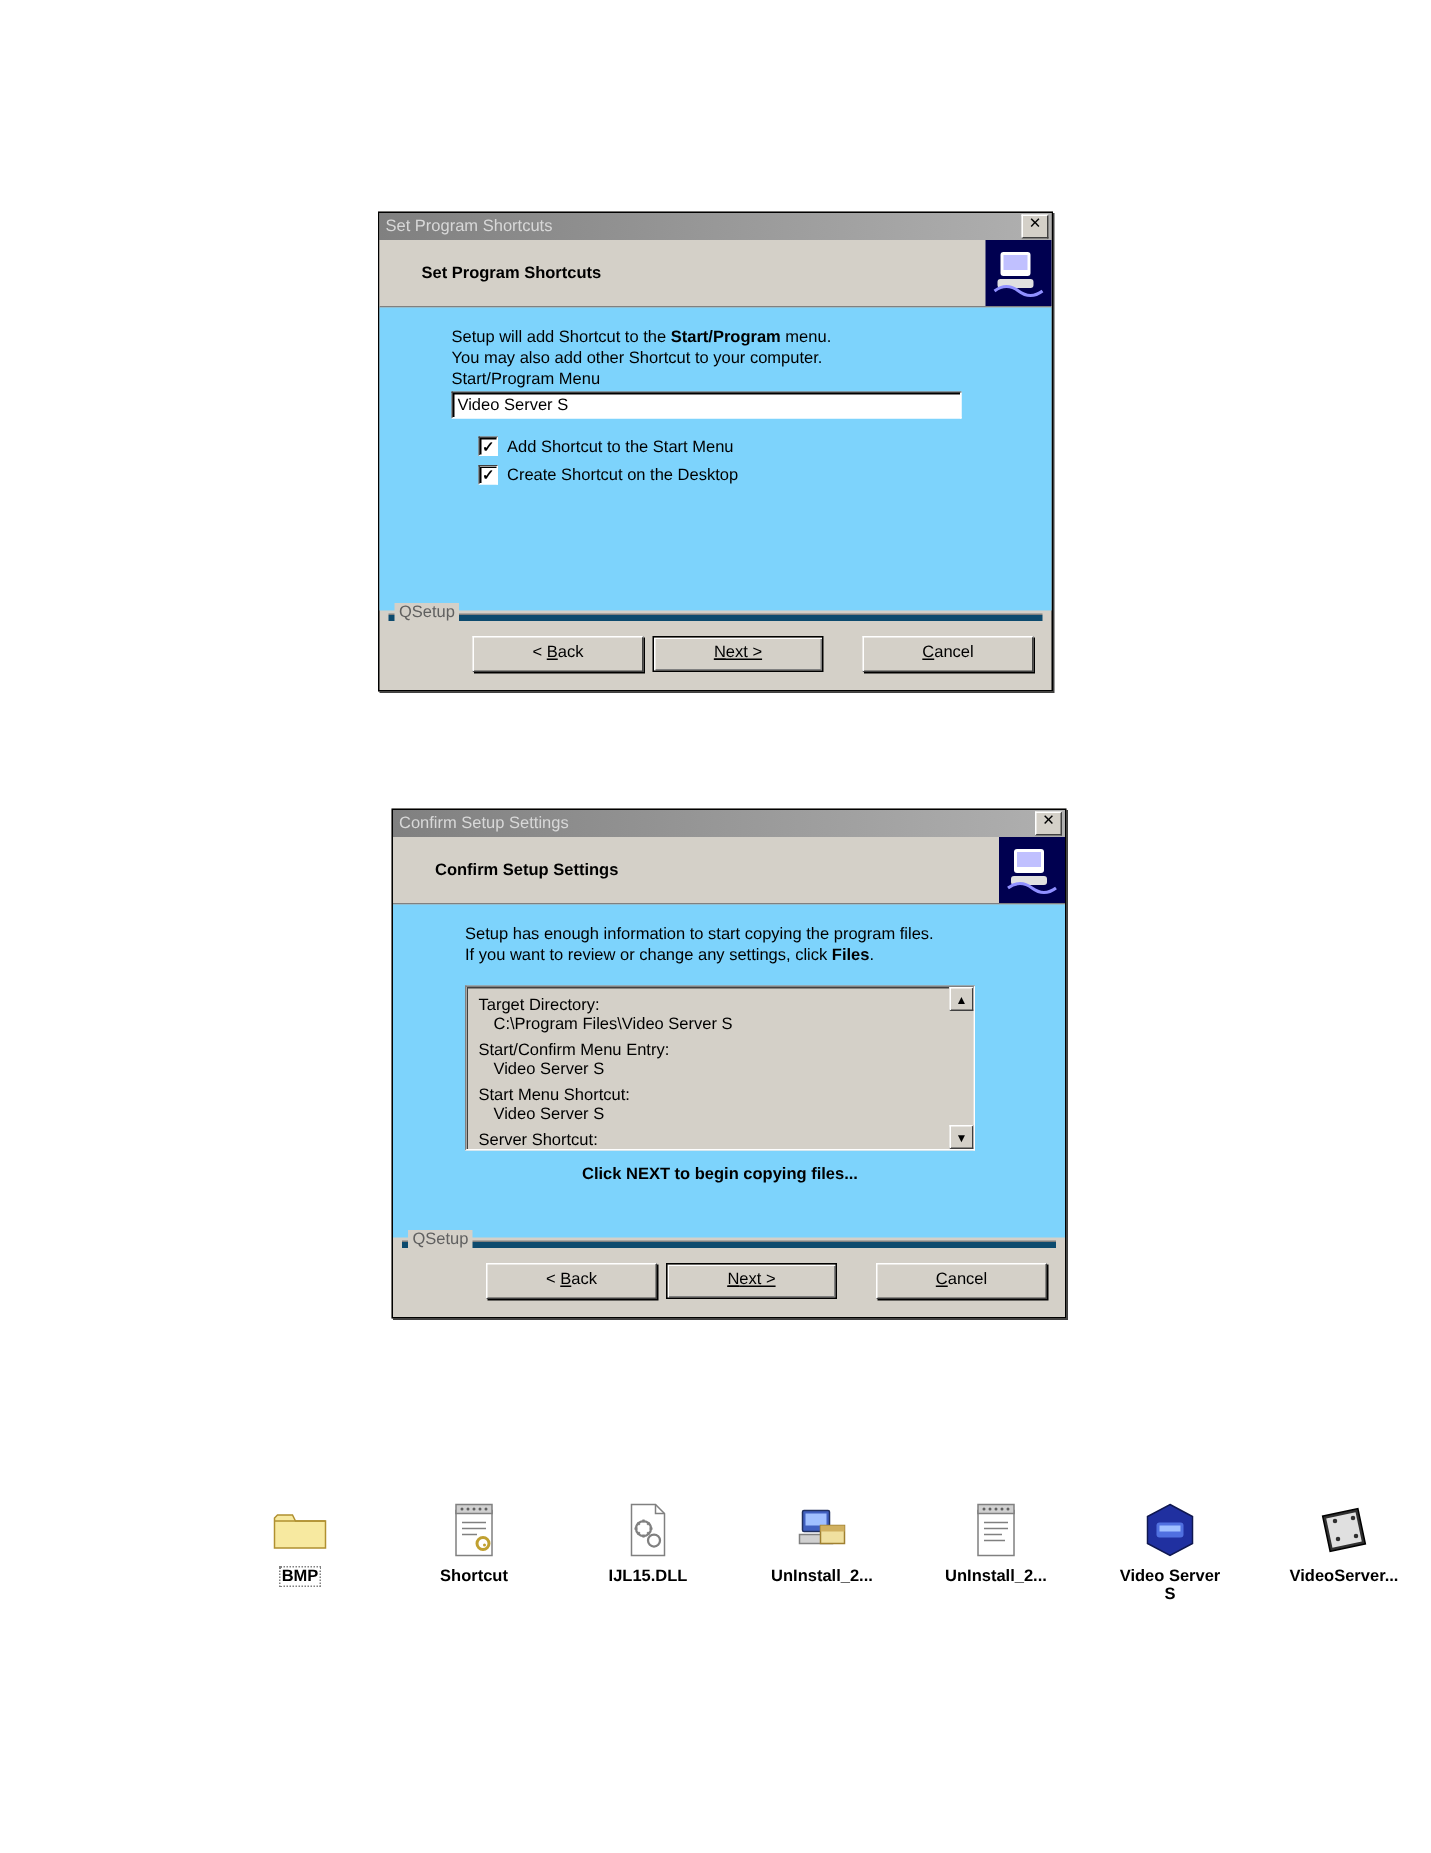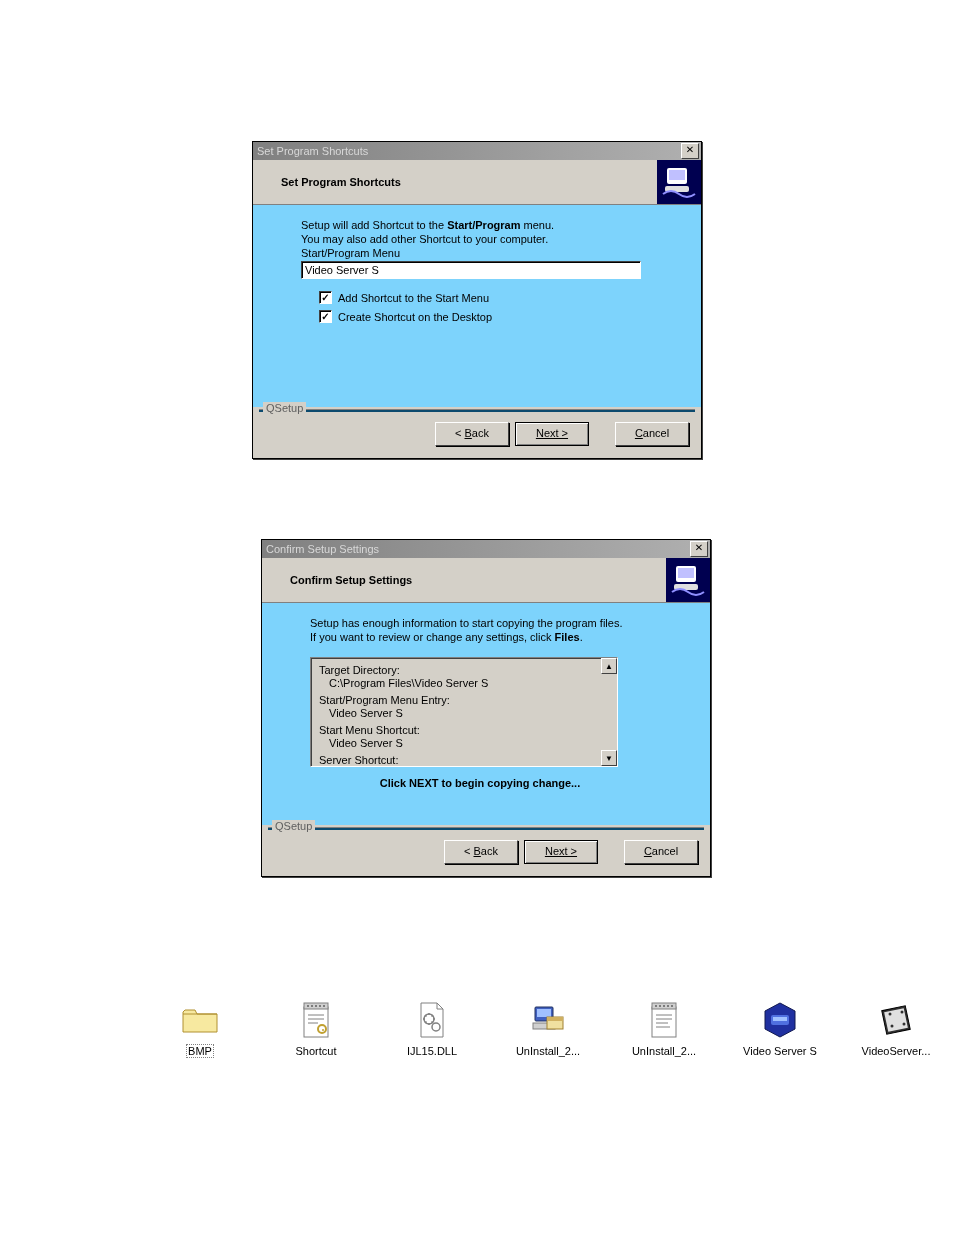--- a/index.html
+++ b/index.html
@@ -95,59 +95,59 @@
     border:1px solid #808080;
     border-top-color:#404040; border-left-color:#404040;
     border-right-color:#fff; border-bottom-color:#fff;
     box-shadow: inset 1px 1px 0 #000;
     display:flex; align-items:center; justify-content:center;
     font-size:10px; font-weight:bold; color:#000;
     box-sizing:border-box;
   }
   .groupbox-line {
     border-top:1px solid #808080;
-    border-bottom:2px solid #0c4a6e;
+    border-bottom:4px solid #0c4a6e;
     margin: 2px 6px 0 6px;
     position:relative;
   }
   .groupbox-text {
     position:absolute; top:-8px; left:4px;
     background:#d4d0c8; padding:0 3px;
     color:#606060;
   }
   .button-row {
     display:flex; justify-content:flex-end; gap:6px;
     padding: 10px 12px 12px 12px;
   }
   .btn {
     min-width:72px; height:22px;
     background:#d4d0c8;
     border:1px solid #fff;
     border-right-color:#404040;
     border-bottom-color:#404040;
     box-shadow: 1px 1px 0 #000;
     font-size:11px;
-    padding:0 0;
+    padding:0 20px;
     cursor:default;
     text-align:center;
     line-height:20px;
     color:#000;
   }
   .btn.default {
     border:1px solid #000;
     box-shadow: inset 1px 1px 0 #fff, inset -1px -1px 0 #808080;
     text-decoration: underline;
   }
   .u { text-decoration: underline; }
   .gap { width:14px; }
 
   
   .listarea {
     margin-top:14px;
-    width: 308px;
+    width: 340px;
     height: 110px;
     background:#d4d0c8;
     border:1px solid #fff;
     border-top-color:#808080;
     border-left-color:#808080;
     box-shadow: inset 1px 1px 0 #404040;
     position:relative;
     padding:6px 8px;
     box-sizing:border-box;
     color:#000;
@@ -171,20 +171,21 @@
   .scroll-btn.bottom { position:absolute; bottom:0; }
   .confirm-instr { margin-top:10px; font-weight:bold; text-align:center; margin-left:-40px; }
 
   
   .icons-row {
     position:absolute;
     top: 1000px;
     left: 160px;
     display:flex;
     gap: 36px;
+    font-weight: bold;
   }
   .dicon {
     width: 80px;
     display:flex; flex-direction:column; align-items:center;
     font-size:11px; color:#000;
     text-align:center;
     gap:4px;
   }
   .dicon .ico { width:40px; height:40px; display:flex; align-items:center; justify-content:center; }
   .dicon .lbl { border:1px dotted transparent; padding:0 1px; }
@@ -257,33 +258,33 @@
   </div>
   <div class="content" style="min-height:200px;">
     <div class="instr-line">Setup has enough information to start copying the program files.</div>
     <div class="instr-line">
       <span>If you want to review or change any settings, click </span><b>Files</b><span>.</span>
     </div>
     <div class="listarea">
       <div class="list-line">Target Directory:</div>
       <div class="list-sub">C:\Program Files\Video Server S</div>
       <div style="height:4px"></div>
-      <div class="list-line">Start/Program Menu Entry:</div>
+      <div class="list-line">Start/Confirm Menu Entry:</div>
       <div class="list-sub">Video Server S</div>
       <div style="height:4px"></div>
       <div class="list-line">Start Menu Shortcut:</div>
       <div class="list-sub">Video Server S</div>
       <div style="height:4px"></div>
       <div class="list-line">Server Shortcut:</div>
       <div class="scroll">
         <div class="scroll-btn">▲</div>
         <div class="scroll-btn bottom">▼</div>
       </div>
     </div>
-    <div class="confirm-instr">Click NEXT to begin copying change...</div>
+    <div class="confirm-instr">Click NEXT to begin copying files...</div>
   </div>
   <div class="groupbox-line">
     <span class="groupbox-text">QSetup</span>
   </div>
   <div class="button-row">
     <div class="btn"><span>&lt; <span class="u">B</span>ack</span></div>
     <div class="btn default"><span><span class="u">N</span>ext &gt;</span></div>
     <div class="gap"></div>
     <div class="btn"><span><span class="u">C</span>ancel</span></div>
   </div>

